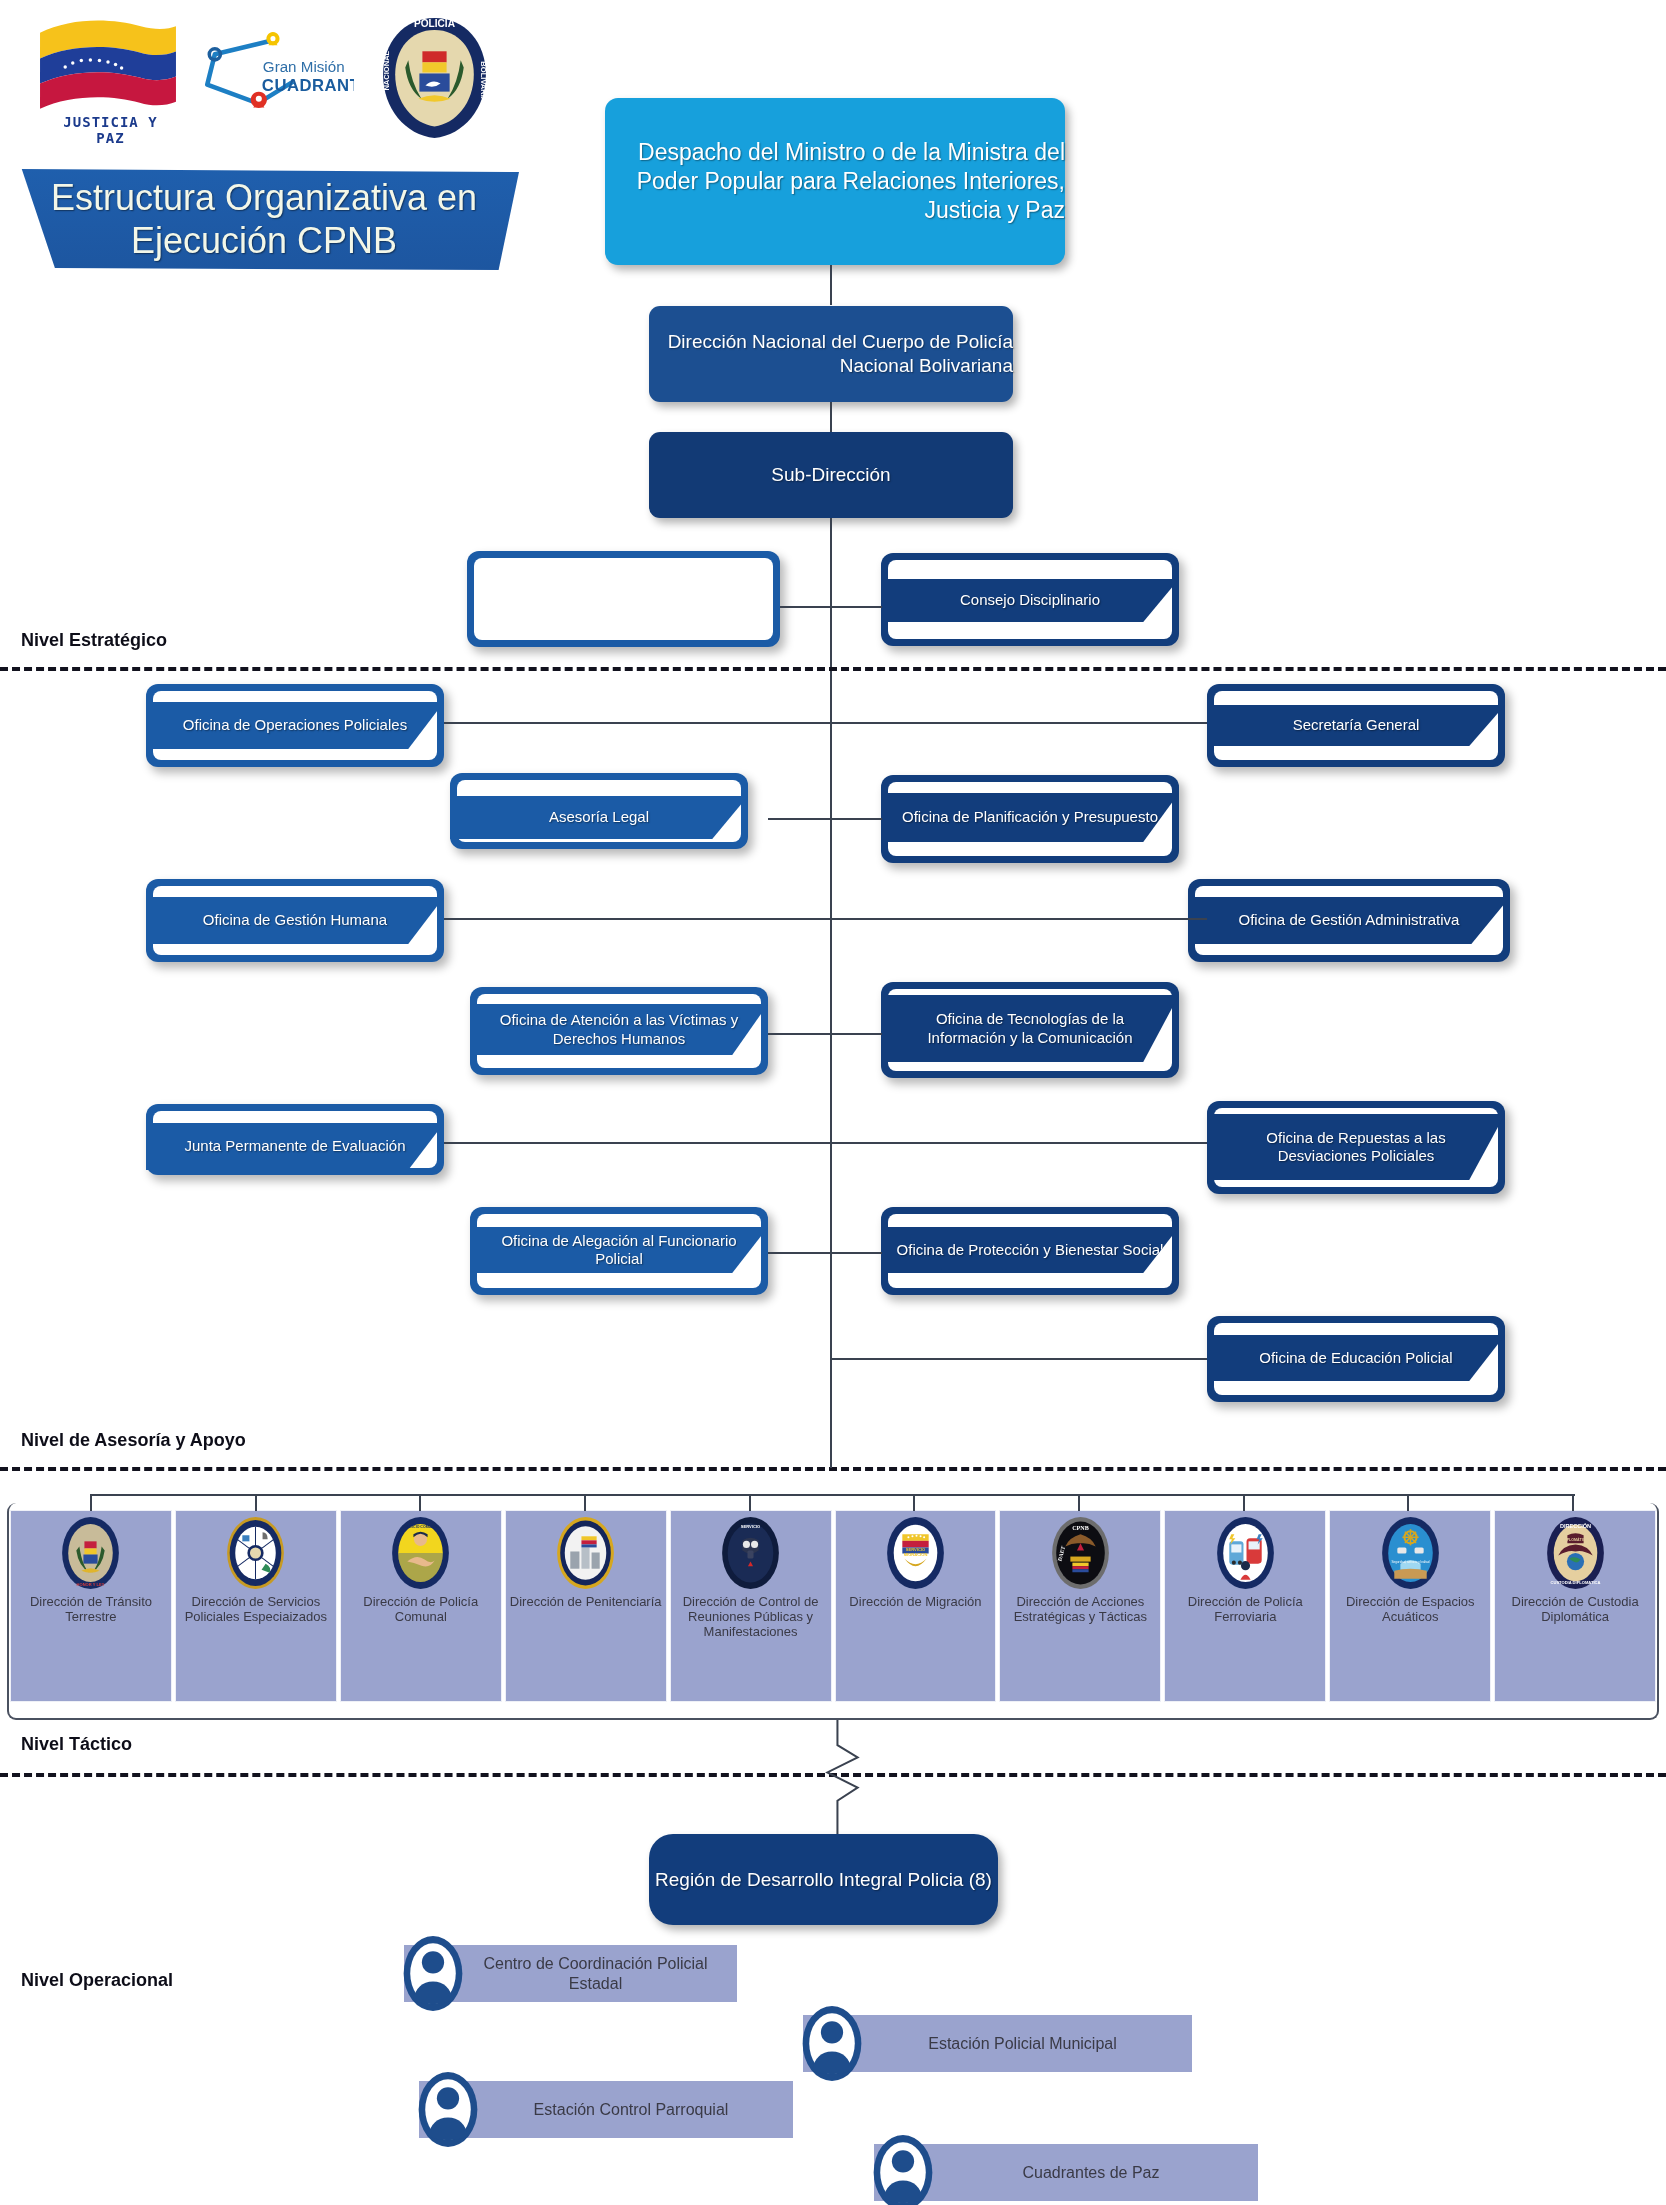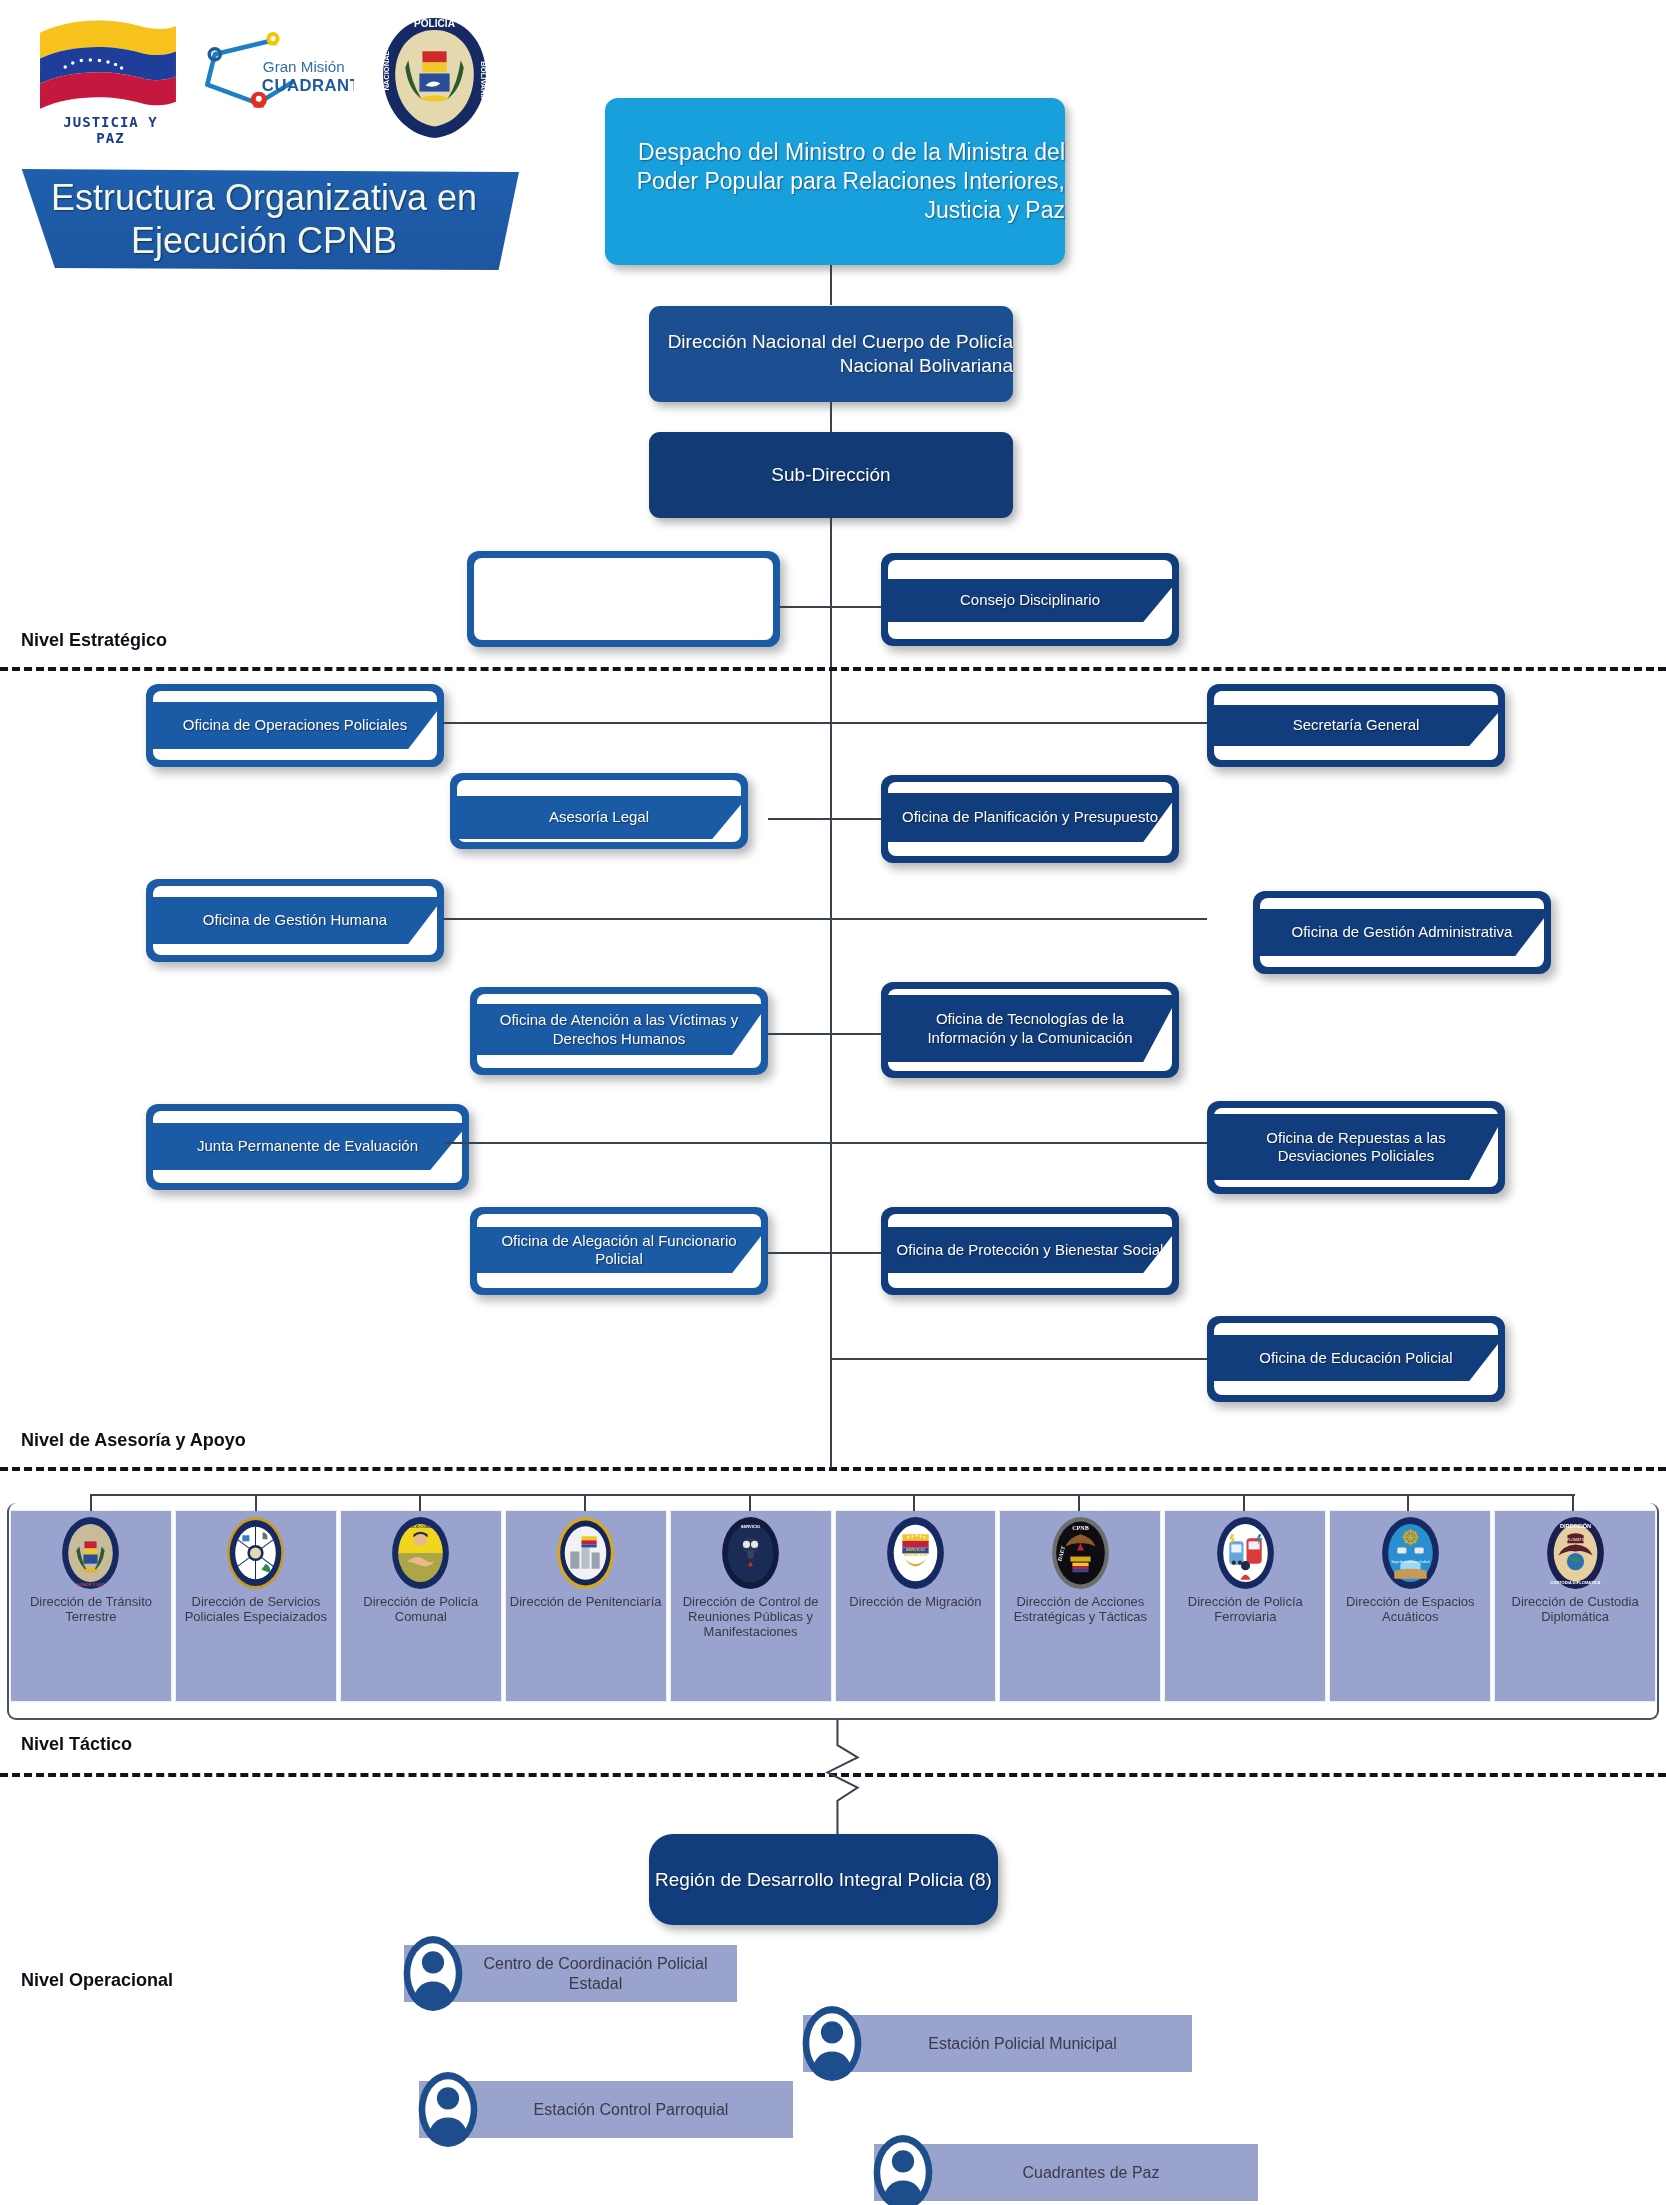--- a/index.html
+++ b/index.html
@@ -205,39 +205,39 @@
   <div class="inner"></div>
   <div class="bar c-dark" style="top:18px;height:49px;">Oficina de Planificación y Presupuesto</div>
 </div>
 <div class="ln lnh" style="left:768px;top:818px;width:63px;"></div>
 <div class="ln lnh" style="left:830px;top:818px;width:52px;"></div>
 
 <div class="bbox c-mid" style="left:146px;top:879px;width:298px;height:83px;">
   <div class="inner"></div>
   <div class="bar c-mid" style="top:18px;height:47px;">Oficina de Gestión Humana</div>
 </div>
-<div class="bbox c-dark" style="left:1253px;top:879px;width:298px;height:83px;margin-top:12px;">
+<div class="bbox c-dark" style="left:1188px;top:879px;width:322px;height:83px;">
   <div class="inner"></div>
   <div class="bar c-dark" style="top:18px;height:47px;">Oficina de Gestión Administrativa</div>
 </div>
 <div class="ln lnh" style="left:444px;top:918px;width:386px;"></div>
 <div class="ln lnh" style="left:830px;top:918px;width:377px;"></div>
 
 <div class="bbox c-mid" style="left:470px;top:987px;width:298px;height:88px;">
   <div class="inner"></div>
   <div class="bar c-mid full" style="top:17px;height:51px;">Oficina de Atención a las Víctimas y Derechos Humanos</div>
 </div>
 <div class="bbox c-dark" style="left:881px;top:982px;width:298px;height:96px;">
   <div class="inner"></div>
   <div class="bar c-dark full" style="top:13px;height:67px;">Oficina de Tecnologías de la Información y la Comunicación</div>
 </div>
 <div class="ln lnh" style="left:768px;top:1033px;width:63px;"></div>
 <div class="ln lnh" style="left:830px;top:1033px;width:52px;"></div>
 
-<div class="bbox c-mid" style="left:146px;top:1104px;width:298px;height:86px;padding-left:25px;">
+<div class="bbox c-mid" style="left:146px;top:1104px;width:298px;height:71px;">
   <div class="inner"></div>
   <div class="bar c-mid" style="top:19px;height:47px;">Junta Permanente de Evaluación</div>
 </div>
 <div class="bbox c-dark" style="left:1207px;top:1101px;width:298px;height:93px;">
   <div class="inner"></div>
   <div class="bar c-dark full" style="top:13px;height:66px;">Oficina de Repuestas a las Desviaciones Policiales</div>
 </div>
 <div class="ln lnh" style="left:444px;top:1142px;width:386px;"></div>
 <div class="ln lnh" style="left:830px;top:1142px;width:377px;"></div>
 

